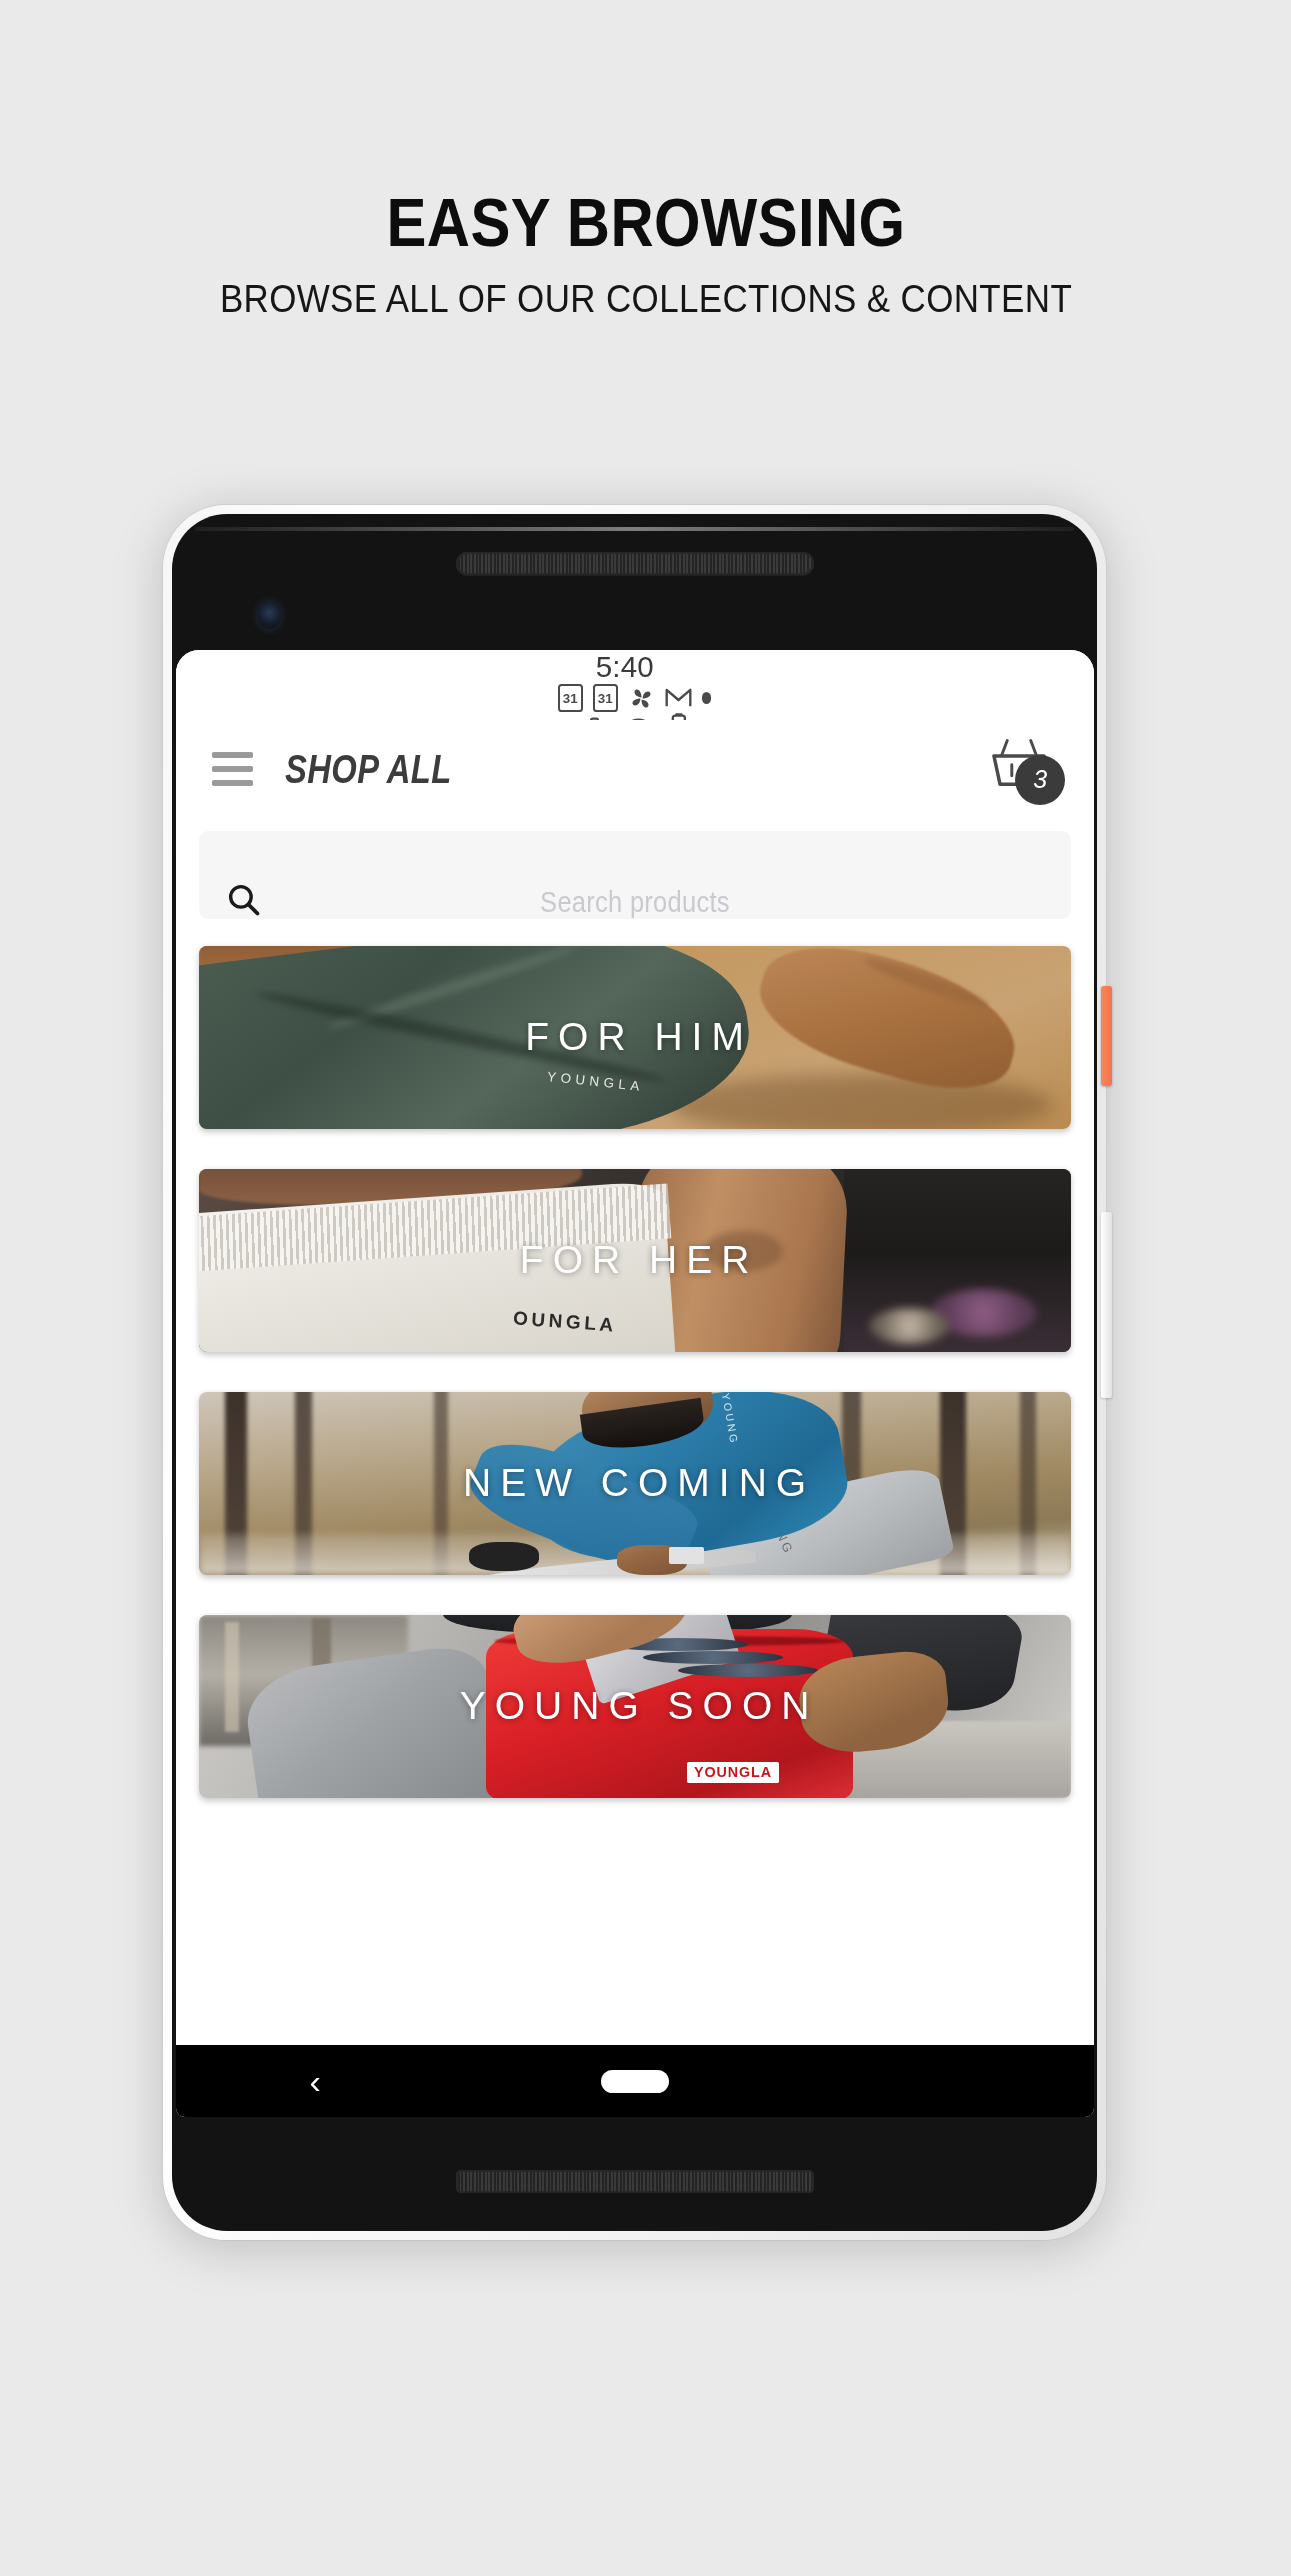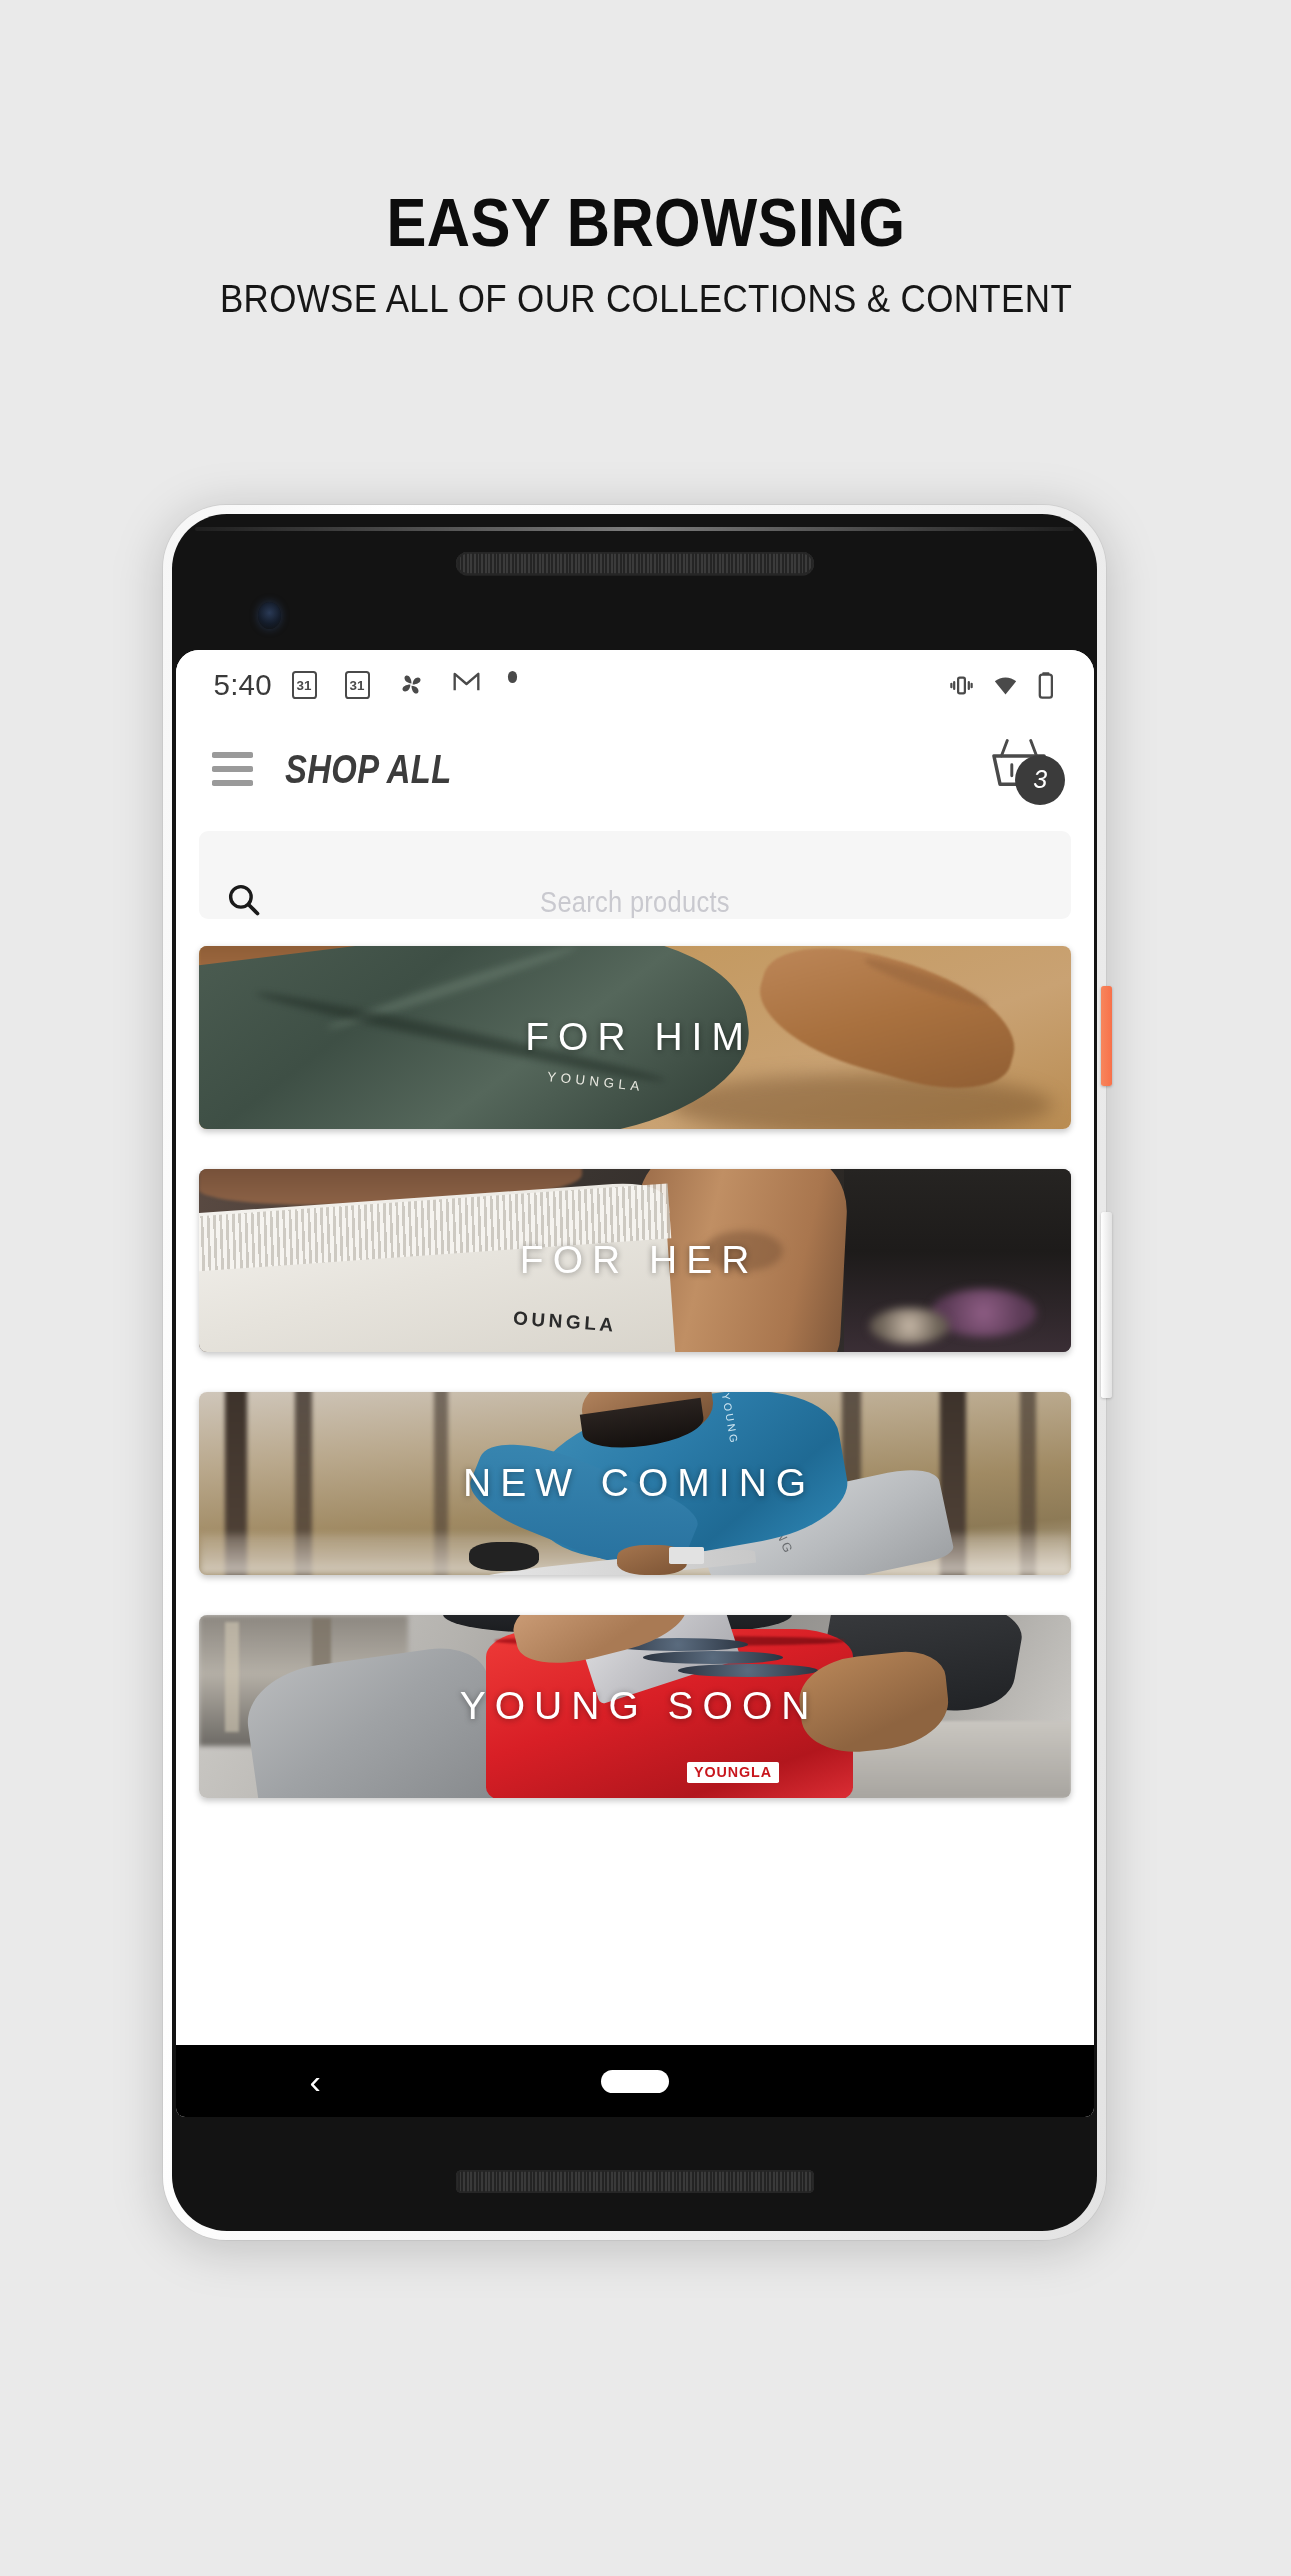--- a/index.html
+++ b/index.html
@@ -139,30 +139,31 @@
   }
 
   
   .statusbar {
     height: 70px;
     display: flex;
     align-items: center;
     padding: 0 38px;
     background: #ffffff;
     flex-shrink: 0;
+    flex-direction: column;
   }
   .sb-time {
     font-size: 29.5px;
     font-weight: 400;
     color: #3a3a3a;
     letter-spacing: 0.2px;
     margin-right: 19.7px;
     font-family: "Liberation Sans", sans-serif;
   }
-  .sb-icons-left { display: flex; gap: 28px; }
+  .sb-icons-left { display: flex; align-items: center; gap: 10px; }
   .sb-spacer { flex: 1; }
   .sb-icons-right { display: flex; align-items: center; gap: 16px; }
 
   .ic-cal {
     width: 25px; height: 28px;
     border: 2.7px solid #4a4a4a;
     border-radius: 3.6px;
     font-size: 13.4px;
     font-weight: 700;
     color: #4a4a4a;

